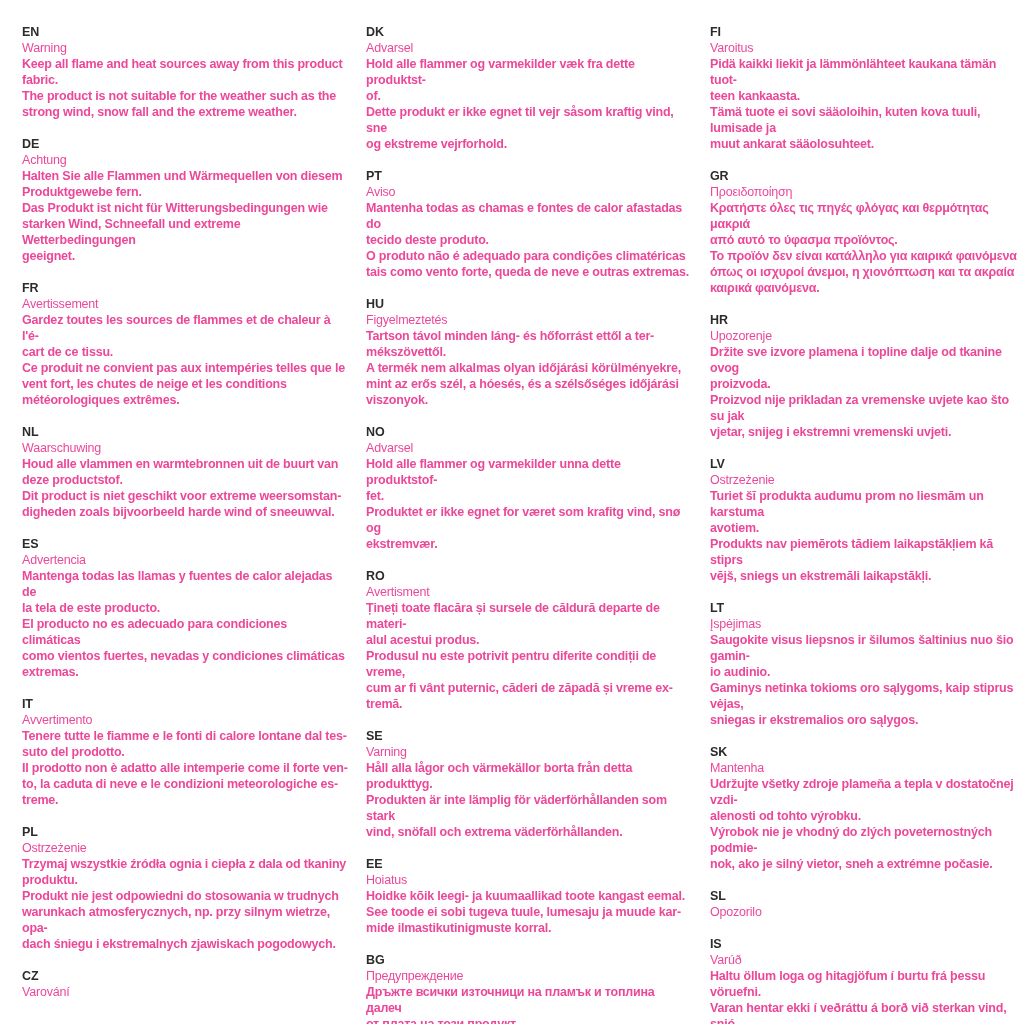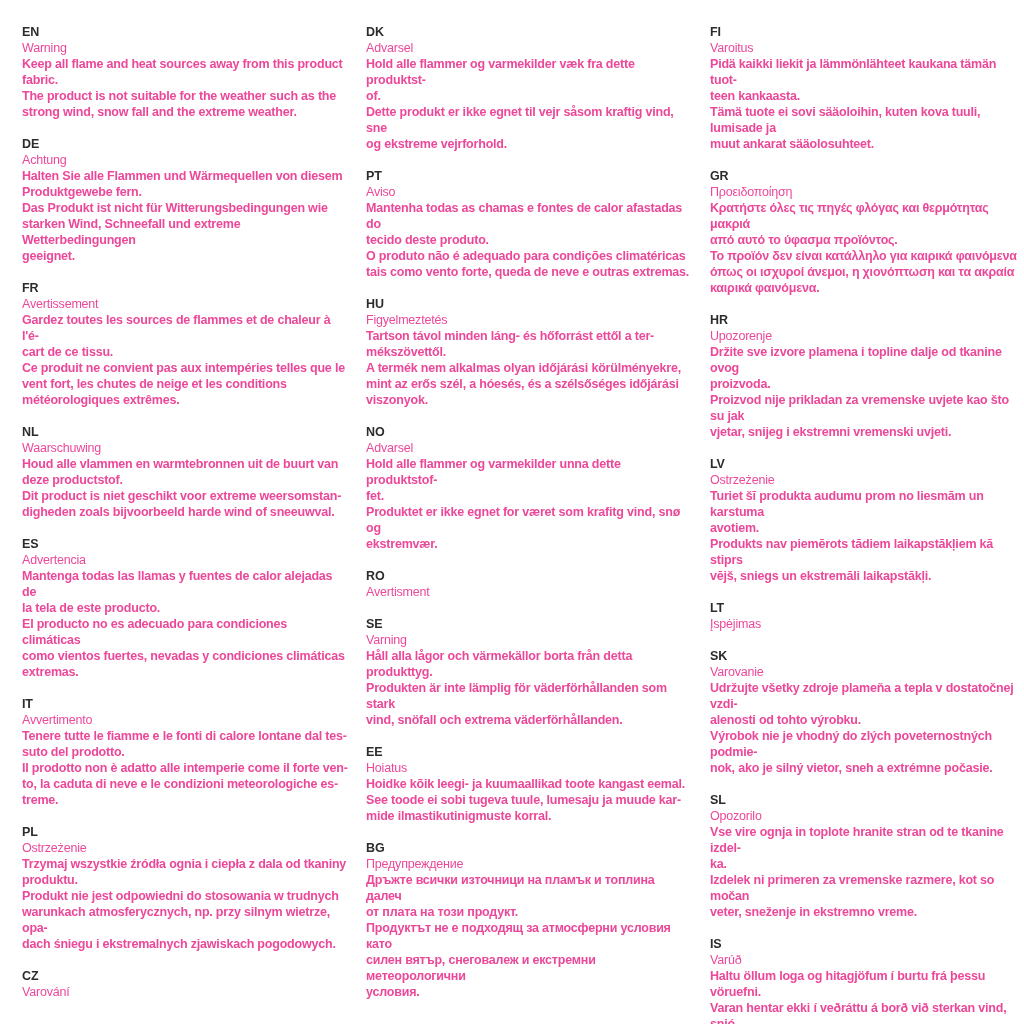--- a/index.html
+++ b/index.html
@@ -150,20 +150,25 @@
       <div class="code">NO</div>
       <div class="title">Advarsel</div>
       <div class="body">Hold alle flammer og varmekilder unna dette produktstof-
 fet.
 Produktet er ikke egnet for været som krafitg vind, snø og
 ekstremvær.</div>
     </div>
     <div class="sec">
       <div class="code">RO</div>
       <div class="title">Avertisment</div>
+      <div class="body">Țineți toate flacăra și sursele de căldură departe de materi-
+alul acestui produs.
+Produsul nu este potrivit pentru diferite condiții de vreme,
+cum ar fi vânt puternic, căderi de zăpadă și vreme ex-
+tremă.</div>
     </div>
     <div class="sec">
       <div class="code">SE</div>
       <div class="title">Varning</div>
       <div class="body">Håll alla lågor och värmekällor borta från detta produkttyg.
 Produkten är inte lämplig för väderförhållanden som stark
 vind, snöfall och extrema väderförhållanden.</div>
     </div>
     <div class="sec">
       <div class="code">EE</div>
@@ -213,36 +218,36 @@
       <div class="code">LV</div>
       <div class="title">Ostrzeżenie</div>
       <div class="body">Turiet šī produkta audumu prom no liesmām un karstuma
 avotiem.
 Produkts nav piemērots tādiem laikapstākļiem kā stiprs
 vējš, sniegs un ekstremāli laikapstākļi.</div>
     </div>
     <div class="sec">
       <div class="code">LT</div>
       <div class="title">Įspėjimas</div>
+      <div class="body">Saugokite visus liepsnos ir šilumos šaltinius nuo šio gamin-
+io audinio.
+Gaminys netinka tokioms oro sąlygoms, kaip stiprus vėjas,
+sniegas ir ekstremalios oro sąlygos.</div>
     </div>
     <div class="sec">
       <div class="code">SK</div>
-      <div class="title">Varovanie</div>
+      <div class="title">Mantenha</div>
       <div class="body">Udržujte všetky zdroje plameňa a tepla v dostatočnej vzdi-
 alenosti od tohto výrobku.
 Výrobok nie je vhodný do zlých poveternostných podmie-
 nok, ako je silný vietor, sneh a extrémne počasie.</div>
     </div>
     <div class="sec">
       <div class="code">SL</div>
       <div class="title">Opozorilo</div>
-      <div class="body">Vse vire ognja in toplote hranite stran od te tkanine izdel-
-ka.
-Izdelek ni primeren za vremenske razmere, kot so močan
-veter, sneženje in ekstremno vreme.</div>
     </div>
     <div class="sec">
       <div class="code">IS</div>
       <div class="title">Varúð</div>
       <div class="body">Haltu öllum loga og hitagjöfum í burtu frá þessu vöruefni.
 Varan hentar ekki í veðráttu á borð við sterkan vind, snjó
 eða ofsaveður.</div>
     </div>
   </div>
 

